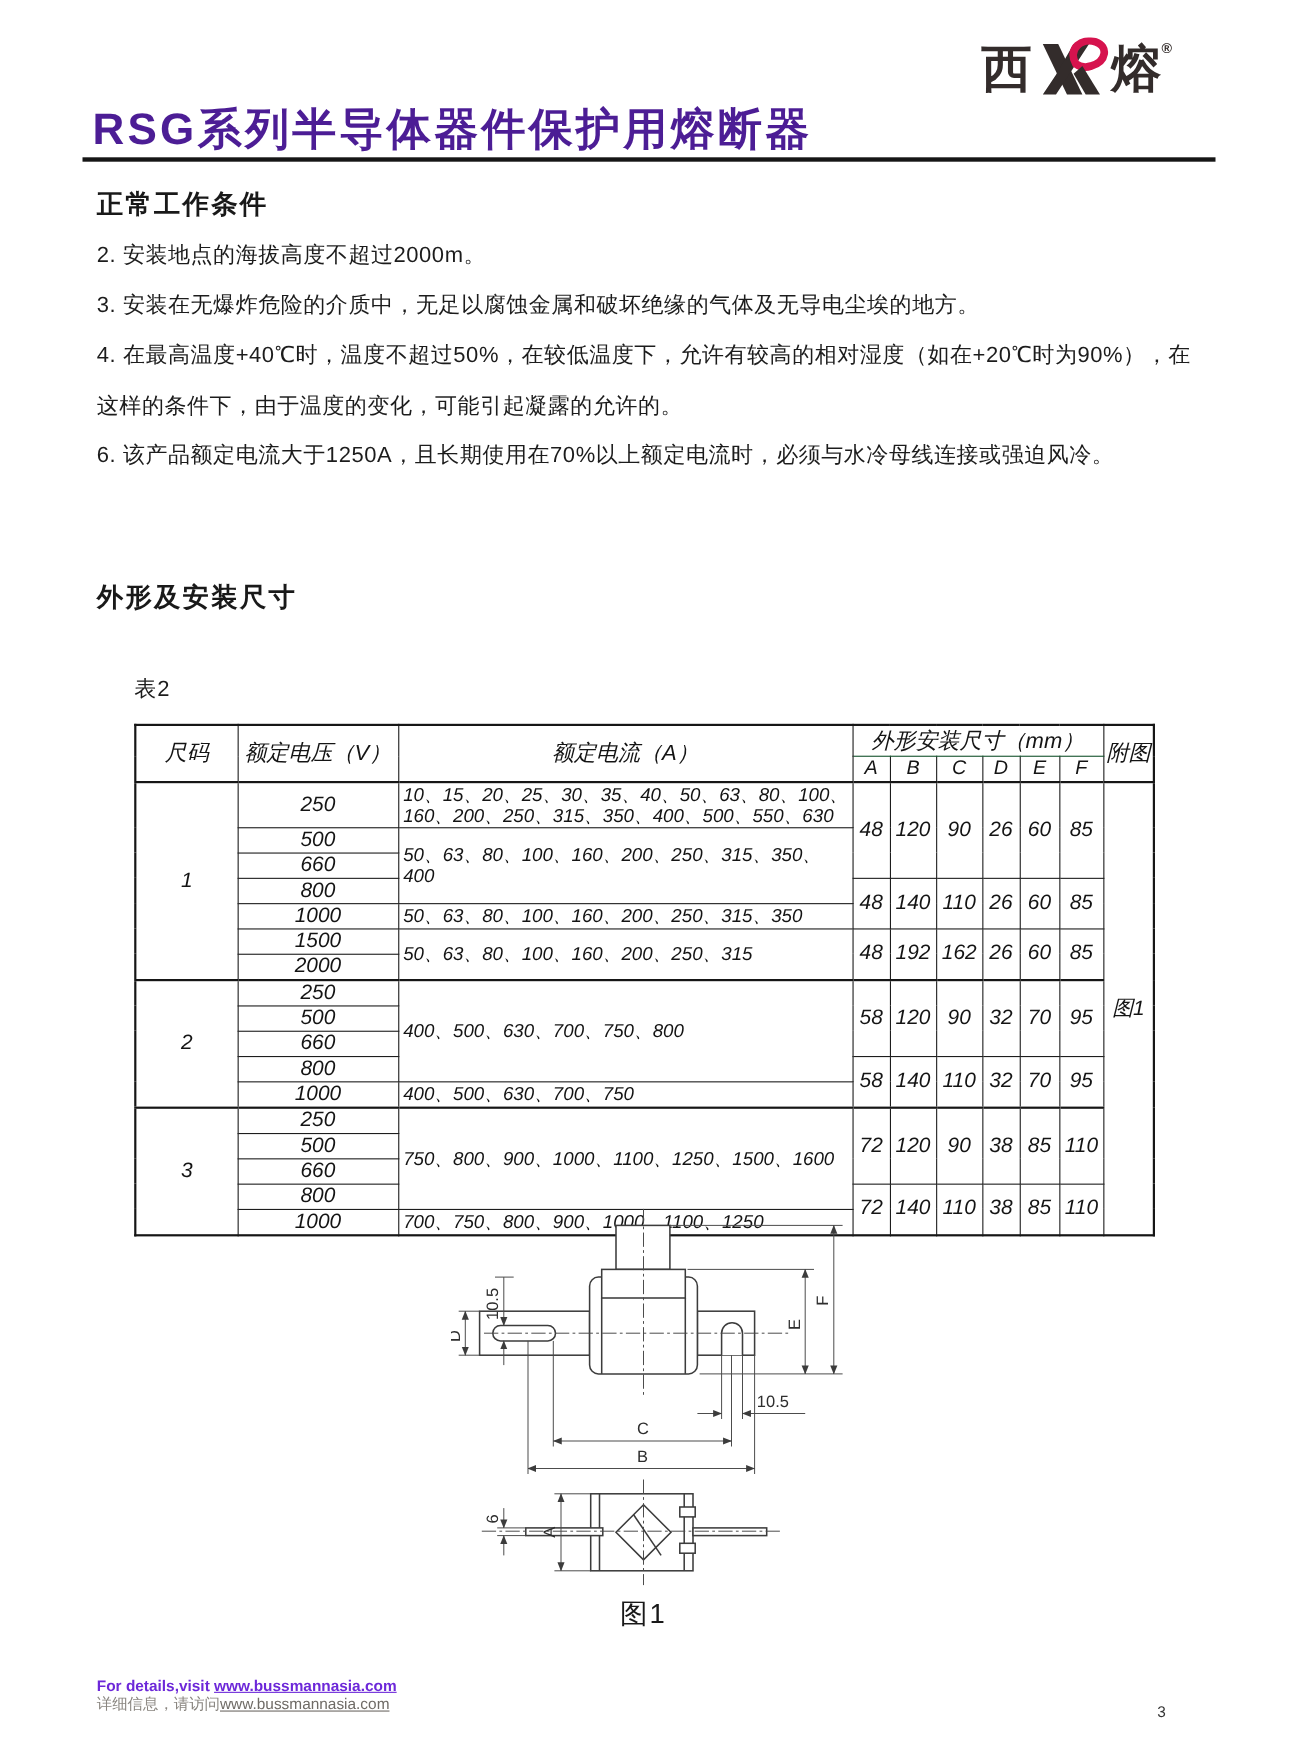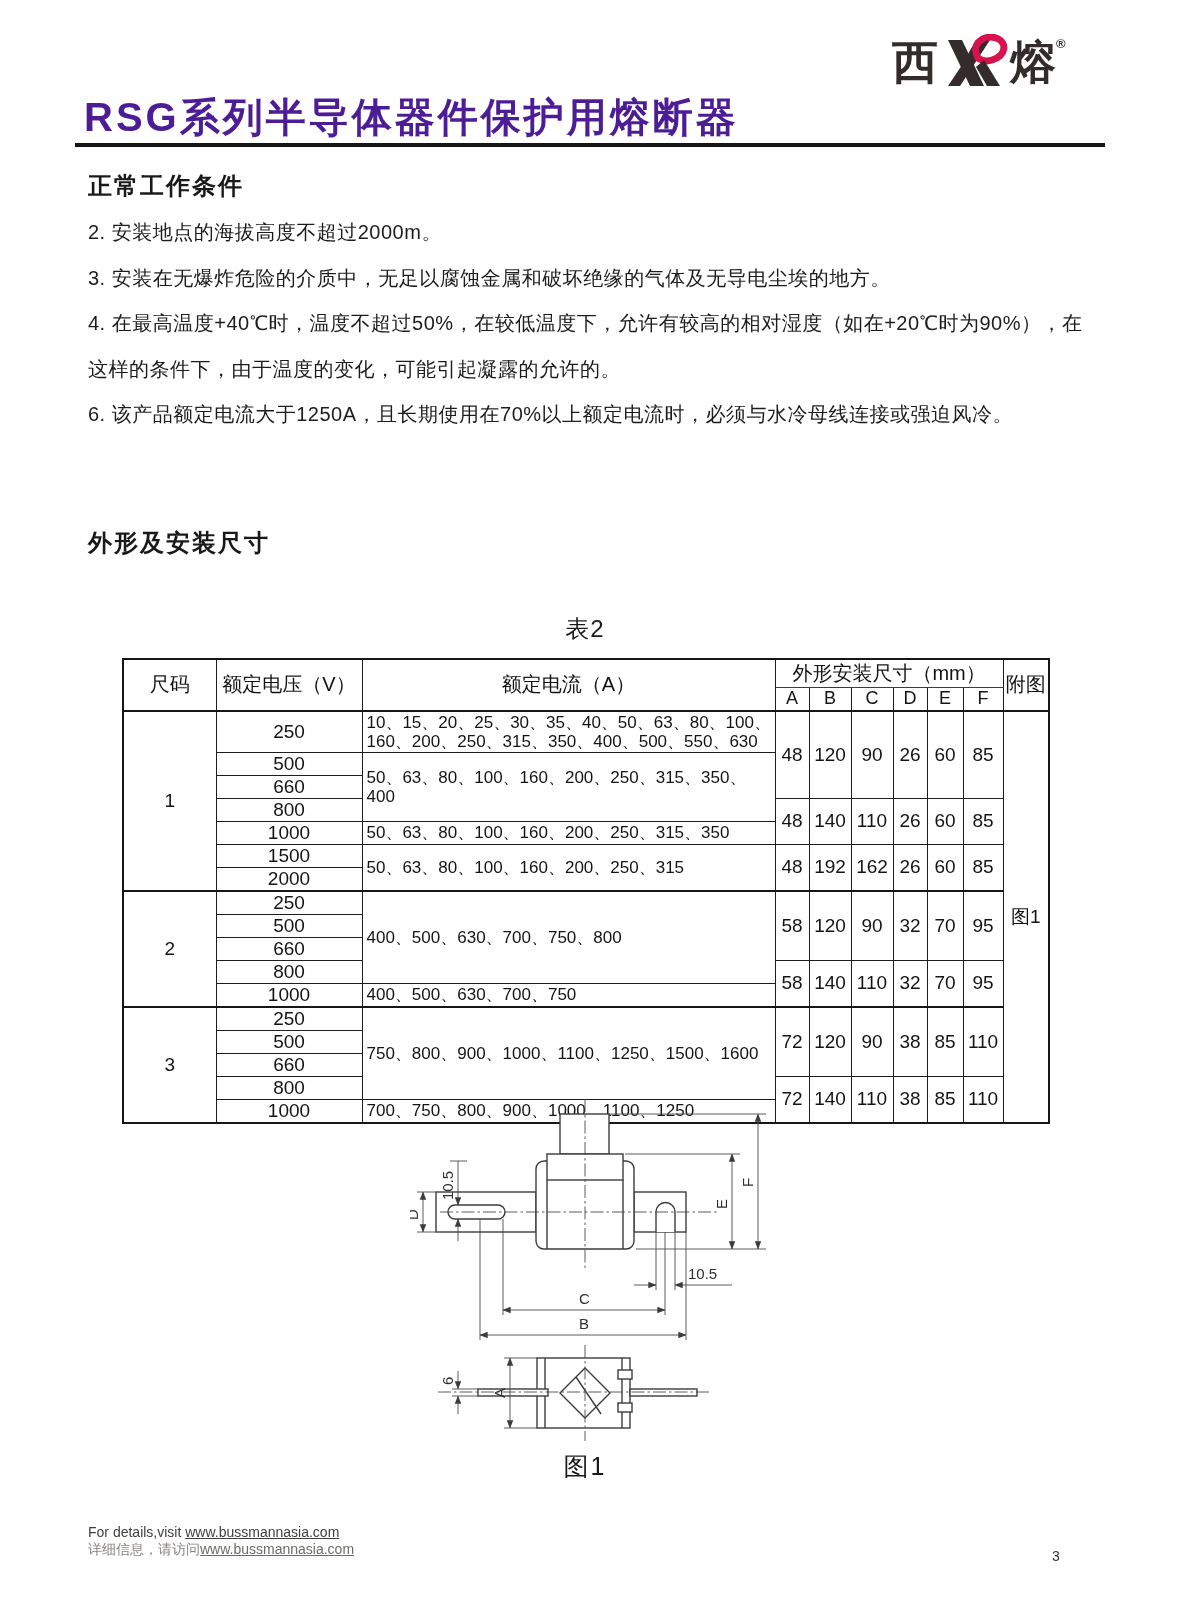--- a/index.html
+++ b/index.html
@@ -17,24 +17,24 @@
   
   .doc-title { position:absolute; left:84px; top:90px; font-size:40px; font-weight:bold;
     letter-spacing:3px; color:#4c1d95; white-space:nowrap; }
   .title-rule { position:absolute; left:75px; top:143px; width:1030px; height:4px; background:#161616; }
   
   .sec-head { position:absolute; left:88px; font-size:24px; font-weight:600; color:#191919; letter-spacing:2px; }
   .conditions { position:absolute; left:88px; top:210px; width:1000px; font-size:20px;
     line-height:45.5px; color:#1c1c1c; letter-spacing:0.5px; }
   .conditions p { margin:0; }
   .table-note { position:absolute; left:100px; top:576px; font-size:20px; letter-spacing:1px; }
-  .tbl-caption { position:absolute; left:122px; top:613px; width:926px; text-align:center;
-    font-size:24px; letter-spacing:1px; }
-  
-  .tbl-wrap { position:absolute; left:122px; top:658px; }
+  .tbl-caption { position:absolute; left:122px; top:613px; width:926px; text-align:left;
+    font-size:20px; letter-spacing:1px; }
+  
+  .tbl-wrap { position:absolute; left:122px; top:658px;font-style:italic; }
   table { border-collapse:collapse; table-layout:fixed; width:926px; border:2px solid #161616; }
   td { border:1px solid #1d1d1d; text-align:center; vertical-align:middle;
        font-size:19px; color:#141414; overflow:hidden; }
   thead tr.h1 { height:25px; } thead tr.h2 { height:23px; }
   thead td { font-size:20px; }
   thead tr.h2 td { font-size:18px; }
   thead td { border-bottom:2px solid #161616; }
   tbody tr { height:21px; }
   tbody tr.first { height:40px; }
   td.cur { text-align:left; font-size:17px; line-height:19px; padding:1px 2px 1px 4px; letter-spacing:0;margin-left:24px; }
@@ -44,21 +44,21 @@
   
   .drawing { position:absolute; left:410px; top:1083px; width:360px; height:375px; }
   .fig-caption { position:absolute; left:520px; top:1450px; width:130px; text-align:center;
     font-size:25px; letter-spacing:2px; color:#191919; }
   .ol   { stroke:#3c3c3c; stroke-width:1.4; fill:#ffffff; }
   .oln  { stroke:#3c3c3c; stroke-width:1.4; fill:none; }
   .cl   { stroke:#4a4a4a; stroke-width:0.9; fill:none; stroke-dasharray:13 3 2.5 3; }
   .dim  { stroke:#4a4a4a; stroke-width:0.9; fill:none; }
   .dtxt { font-size:15px; fill:#2e2e2e; font-family:"Liberation Sans", sans-serif; }
   
-  .footer-en { position:absolute; left:88px; top:1524px; font-size:14px; color:#404040; }
+  .footer-en { position:absolute; left:88px; top:1524px; font-size:14px; color:#6d28d9;font-weight:bold; }
   .footer-cn { position:absolute; left:88px; top:1541px; font-size:14px; color:#8a8680; }
   .footer-en .url, .footer-cn .url { text-decoration:underline; color:inherit; }
   .footer-cn .url { color:#6f6b66; }
   .page-num { position:absolute; left:1052px; top:1548px; font-size:14px; color:#333; }
 </style>
 </head>
 <body>
 
 <div class="page">
 

